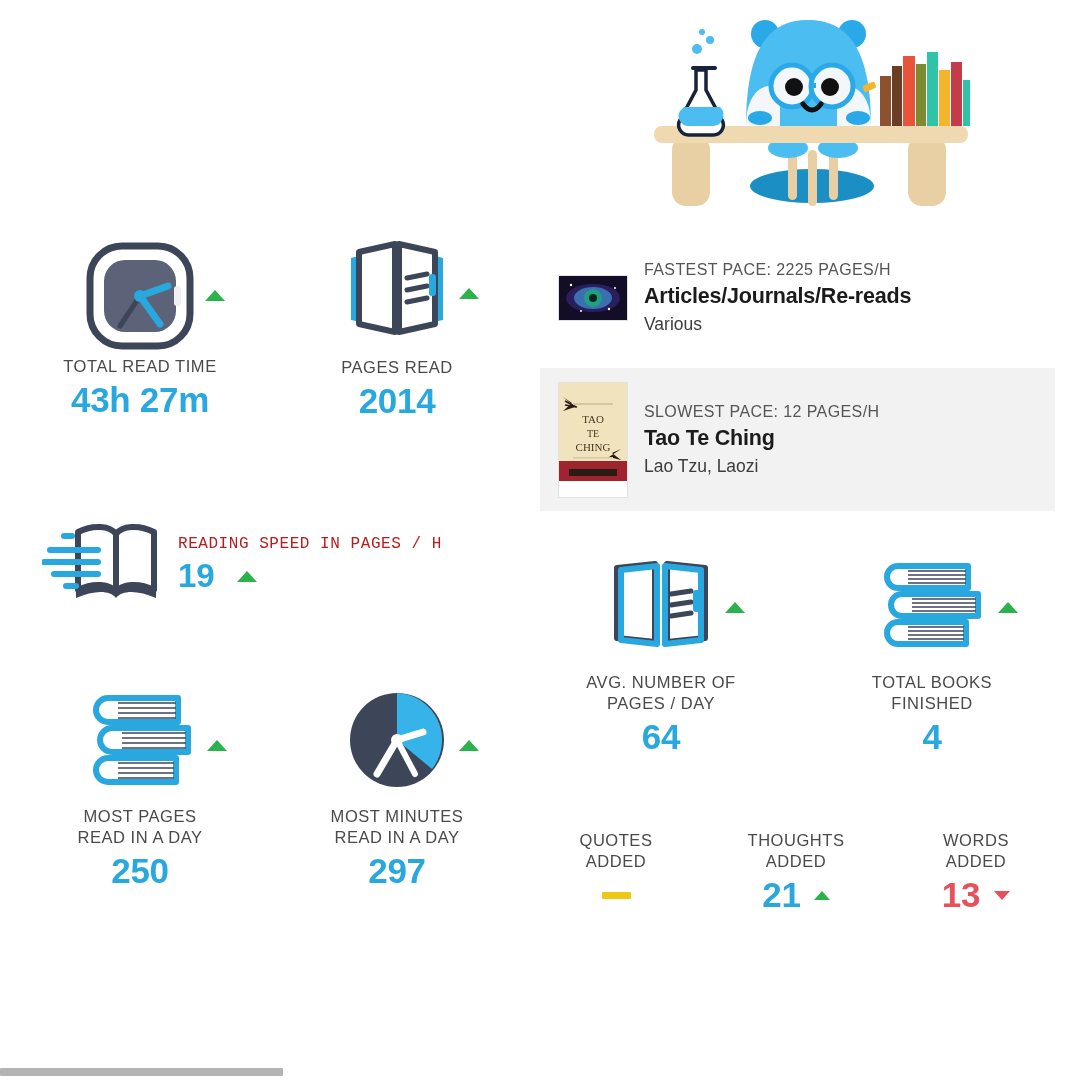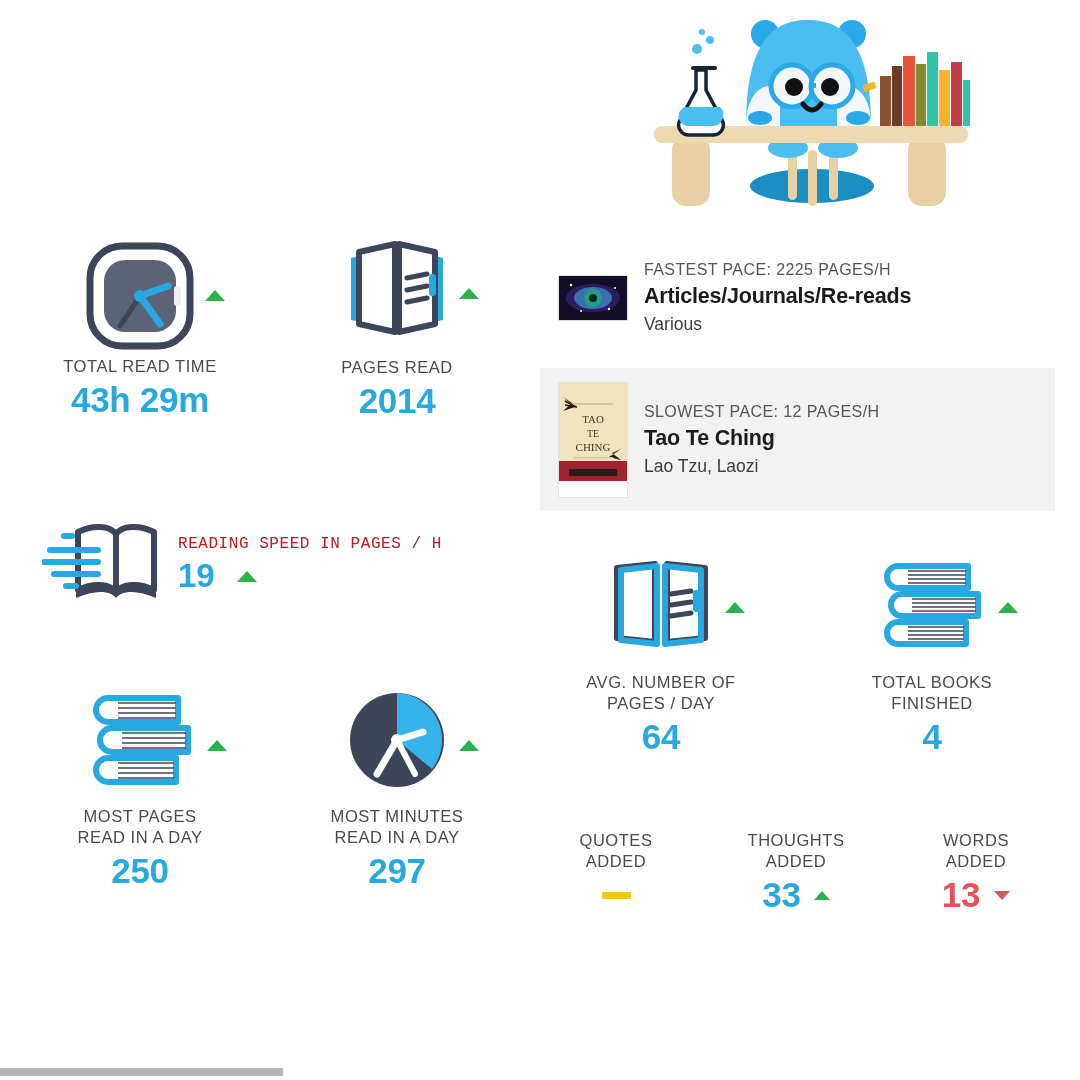--- a/index.html
+++ b/index.html
@@ -135,21 +135,21 @@
         <line x1="56" y1="56" x2="84" y2="46" stroke="#29a8e0" stroke-width="7" stroke-linecap="round"></line>
         <line x1="56" y1="56" x2="76" y2="84" stroke="#29a8e0" stroke-width="7" stroke-linecap="round"></line>
         <line x1="56" y1="56" x2="36" y2="86" stroke="#3d4559" stroke-width="5" stroke-linecap="round"></line>
         <circle cx="56" cy="56" r="6" fill="#29a8e0"></circle>
       </svg>
     </span>
     <div class="arrow-abs" style="left:175px; top:50px;">
       <div class="tri-up"></div>
     </div>
     <div class="stat-label">TOTAL READ TIME</div>
-    <div class="stat-value">43h 29m</div>
+    <div class="stat-value">43h 27m</div>
   </div>
 
   <div class="stat" style="left:287px; top:240px; width:220px;">
     <span class="icon-wrap">
       <svg width="112" height="100" viewBox="0 0 112 100">
         <path d="M10 18 L48 8 L48 88 L10 80 Z" fill="#29a8e0"></path>
         <path d="M102 18 L64 8 L64 88 L102 80 Z" fill="#29a8e0"></path>
         <path d="M18 12 L54 4 L54 92 L18 84 Z" fill="#ffffff" stroke="#3d4559" stroke-width="6" stroke-linejoin="round"></path>
         <path d="M94 12 L58 4 L58 92 L94 84 Z" fill="#ffffff" stroke="#3d4559" stroke-width="6" stroke-linejoin="round"></path>
         <line x1="66" y1="38" x2="86" y2="34" stroke="#3d4559" stroke-width="5" stroke-linecap="round"></line>
@@ -337,21 +337,21 @@
 ADDED</div>
     <div style="display:flex; align-items:center; justify-content:center; height:42px; margin-top:2px;">
       <div class="dash-flat"></div>
     </div>
   </div>
 
   <div class="stat" style="left:706px; top:830px; width:180px;">
     <div class="stat-label">THOUGHTS
 ADDED</div>
     <div style="display:flex; align-items:center; justify-content:center; gap:13px; margin-top:2px;">
-      <div class="stat-value" style="margin-top:0;">33</div>
+      <div class="stat-value" style="margin-top:0;">21</div>
       <div class="tri-up small"></div>
     </div>
   </div>
 
   <div class="stat" style="left:886px; top:830px; width:180px;">
     <div class="stat-label">WORDS
 ADDED</div>
     <div style="display:flex; align-items:center; justify-content:center; gap:14px; margin-top:2px;">
       <div class="stat-value red" style="margin-top:0;">13</div>
       <div class="tri-down small"></div>

